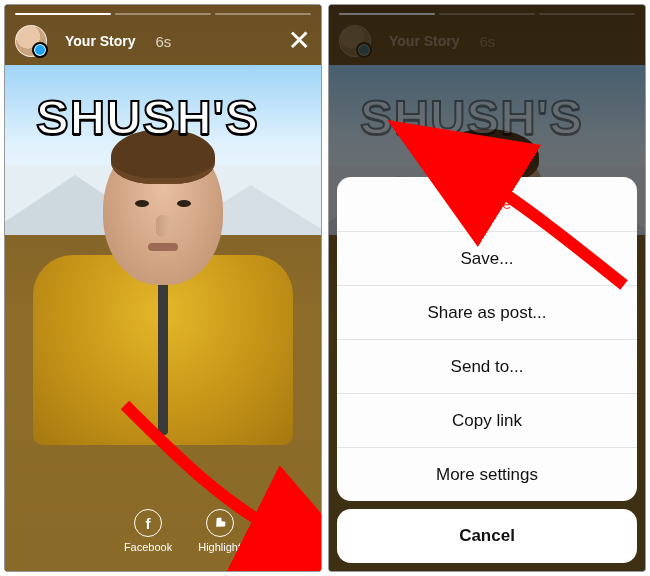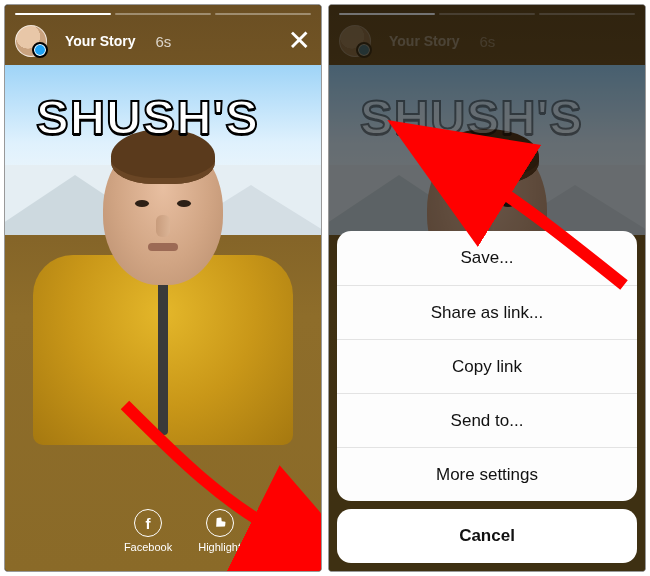--- a/index.html
+++ b/index.html
@@ -288,24 +288,25 @@
           <span></span>
         </div>
       <span>More</span>
     </div>
   </div>
 
   <div class="dim"></div>
 
   <div class="sheet">
     <div class="sheet-group">
+      <div class="sheet-item destructive">Delete</div>
       <div class="sheet-item">Save...</div>
-      <div class="sheet-item">Share as link...</div>
+      <div class="sheet-item">Share as post...</div>
+      <div class="sheet-item">Send to...</div>
       <div class="sheet-item">Copy link</div>
-      <div class="sheet-item">Send to...</div>
       <div class="sheet-item">More settings</div>
     </div>
     <div class="sheet-cancel">Cancel</div>
   </div>
 
   <div class="arrow" style="left:135px;top:160px;width:170px;height:130px;">
     <svg width="170" height="130">
       <defs>
         <marker id="ah2" markerWidth="14" markerHeight="14" refX="3" refY="5" orient="auto">
           <path d="M0,0 L12,5 L0,10 z" fill="#ff0000"></path>

